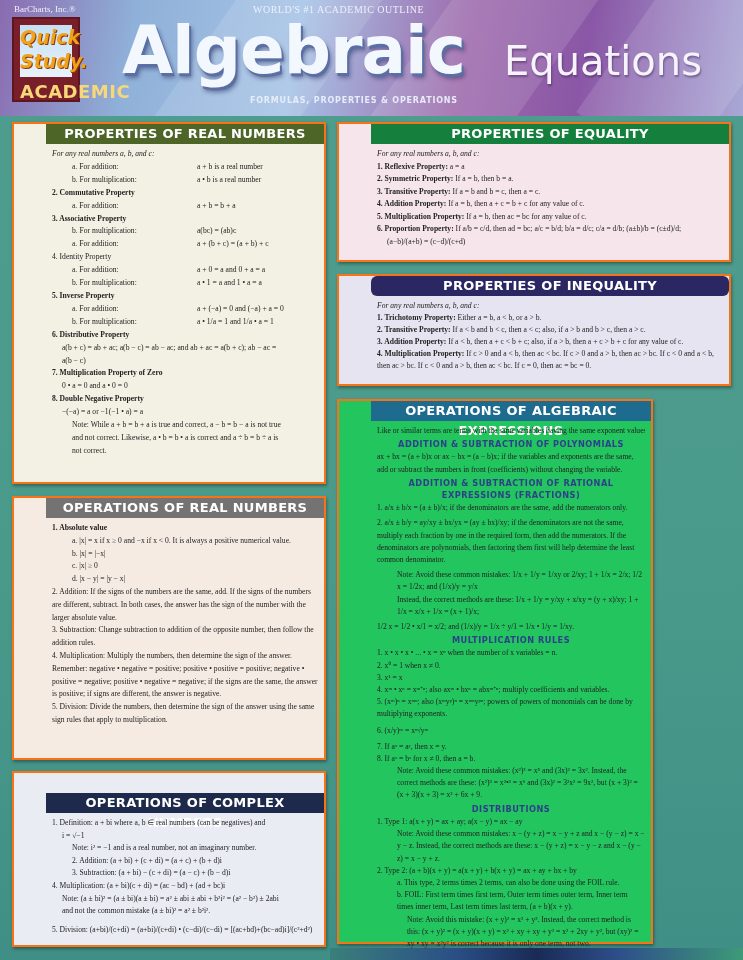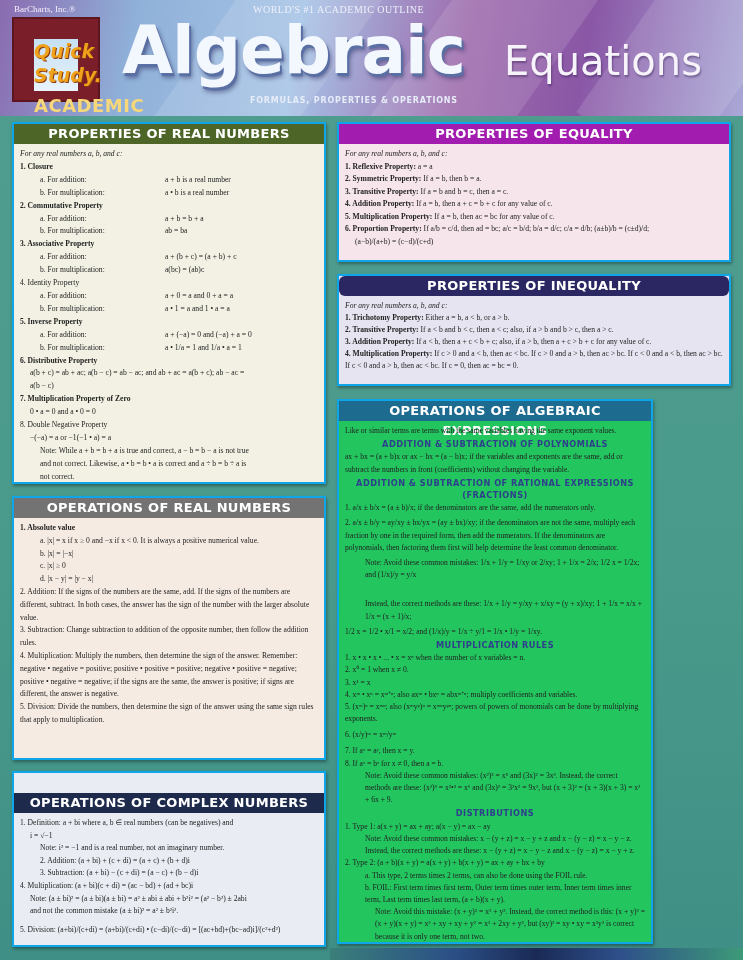--- a/index.html
+++ b/index.html
@@ -18,22 +18,22 @@
   }
   .header .streak {
     position: absolute; width: 120px; height: 260px; background: rgba(255,255,255,0.12);
     transform: rotate(35deg);
   }
   .publisher {
     position: absolute; left: 14px; top: 4px; font-size: 9px; color: #f4eefa;
     font-family: "Liberation Serif", serif;
   }
   .logo {
-    position: absolute; left: 12px; top: 17px; width: 88px; height: 85px;
-    background: #7a1f2a; border: 2px solid #5d1520; padding: 20px;
+    position: absolute; left: 12px; top: 17px; width: 68px; height: 85px;
+    background: #7a1f2a; border: 2px solid #5d1520; padding: 6px;
   }
   .logo .top {
     background: linear-gradient(180deg,#c5e0f4,#e8f2fb);
     height: 52px; text-align: center;
     font-family: "DejaVu Sans", sans-serif; font-weight: bold; font-style: italic;
     color: #f0a21a; font-size: 19px; line-height: 24px;
     text-shadow: 1px 1px 0 #8a3a10;
   }
   .logo .bottom {
     margin-top: 4px; text-align: center; color: #f6d77a;
@@ -52,44 +52,44 @@
     position: absolute; left: 504px; top: 38px;
     font-family: "DejaVu Sans", sans-serif; font-size: 40px; color: #f7f3fb;
     text-shadow: 1px 2px 2px rgba(40,20,70,0.4);
   }
   .subtitle {
     position: absolute; left: 250px; top: 96px;
     font-family: "DejaVu Sans", sans-serif; font-size: 8px; color: #e6ecf8; letter-spacing: 0.8px; font-weight: bold;
   }
   
   .panel {
-    position: absolute; border: 2px solid #0ea5e9;
+    position: absolute; border: 2px solid #f97316;
     box-shadow: 1px 2px 3px rgba(0,0,0,0.35);
-    font-size: 7.6px; line-height: 12.9px;
+    font-size: 7.6px; line-height: 12.9px; padding-left: 32px;
   }
   .panel .ptitle {
     font-family: "DejaVu Sans", sans-serif; font-weight: bold; color: #fff;
     text-align: center; font-size: 13px; height: 20px; line-height: 20px; letter-spacing: 0.3px;
   }
   .panel .pbody { padding: 4px 6px 4px 6px; }
   .line { white-space: nowrap; overflow: hidden; }
   .wrap { white-space: normal; }
   .ind1 { padding-left: 10px; }
   .ind2 { padding-left: 20px; }
   .ind3 { padding-left: 30px; }
   .lab { display: inline-block; width: 125px; }
   b { font-weight: bold; }
   .subhead {
     font-family: "DejaVu Sans", sans-serif; font-weight: bold; color: #2e3f8c;
     text-align: center; font-size: 8.2px; letter-spacing: 0.5px; margin: 1px 0;
   }
   #p-real { left: 12px; top: 122px; width: 314px; height: 362px; background: #f2f1e4; }
   #p-real .ptitle { background: #4d6628; }
   #p-equal { left: 337px; top: 122px; width: 394px; height: 140px; background: #f6e6ec; }
-  #p-equal .ptitle { background: #a21caf; }
+  #p-equal .ptitle { background: #15803d; }
   #p-ineq { left: 337px; top: 274px; width: 394px; height: 112px; background: #e6e4f0; }
   #p-ineq .ptitle { background: #2a2763; border-radius: 6px; }
   #p-alg { left: 337px; top: 399px; width: 316px; height: 545px; background: #22c55e; }
   #p-alg .ptitle { background: #1d6b8f; }
   #p-ops { left: 12px; top: 496px; width: 314px; height: 264px; background: #f6ebe3; }
   #p-ops .ptitle { background: #737373; }
   #p-cplx { left: 12px; top: 771px; width: 314px; height: 176px; background: #e9ecf3; }
   #p-cplx .ptitle { background: #1e2a4c; margin-top: 20px; }
   .bottom-strip {
     position: absolute; left: 330px; top: 948px; width: 413px; height: 12px;
@@ -114,41 +114,39 @@
   <div class="tagline-top">WORLD'S #1 ACADEMIC OUTLINE</div>
   <div class="title-main">Algebraic</div>
   <div class="title-sub">Equations</div>
   <div class="subtitle">FORMULAS, PROPERTIES &amp; OPERATIONS</div>
 </div>
 
 <div class="panel" id="p-real">
   <div class="ptitle">PROPERTIES OF REAL NUMBERS</div>
   <div class="pbody">
     <div class="line" style="font-style:italic">For any real numbers a, b, and c:</div>
-    <div class="line" style="font-weight:bold">1.  Closure</div>
     <div class="line ind2"><span class="lab">a. For addition:</span><span>a + b is a real number</span></div>
     <div class="line ind2"><span class="lab">b. For multiplication:</span><span>a • b is a real number</span></div>
     <div class="line" style="font-weight:bold">2.  Commutative Property</div>
     <div class="line ind2"><span class="lab">a. For addition:</span><span>a + b = b + a</span></div>
-    <div class="line ind2"><span class="lab">b. For multiplication:</span><span>ab = ba</span></div>
     <div class="line" style="font-weight:bold">3.  Associative Property</div>
+    <div class="line ind2"><span class="lab">b. For multiplication:</span><span>a(bc) = (ab)c</span></div>
     <div class="line ind2"><span class="lab">a. For addition:</span><span>a + (b + c) = (a + b) + c</span></div>
-    <div class="line ind2"><span class="lab">b. For multiplication:</span><span>a(bc) = (ab)c</span></div>
     <div class="line" style="font-weight:normal">4.  Identity Property</div>
     <div class="line ind2"><span class="lab">a. For addition:</span><span>a + 0 = a and 0 + a = a</span></div>
     <div class="line ind2"><span class="lab">b. For multiplication:</span><span>a • 1 = a and 1 • a = a</span></div>
     <div class="line" style="font-weight:bold">5.  Inverse Property</div>
     <div class="line ind2"><span class="lab">a. For addition:</span><span>a + (−a) = 0 and (−a) + a = 0</span></div>
     <div class="line ind2"><span class="lab">b. For multiplication:</span><span>a • 1/a = 1 and 1/a • a = 1</span></div>
     <div class="line" style="font-weight:bold">6.  Distributive Property</div>
     <div class="line ind1">a(b + c) = ab + ac; a(b − c) = ab − ac; and ab + ac = a(b + c); ab − ac =</div>
     <div class="line ind1">a(b − c)</div>
     <div class="line" style="font-weight:bold">7.  Multiplication Property of Zero</div>
     <div class="line ind1">0 • a = 0 and a • 0 = 0</div>
-    <div class="line" style="font-weight:normal">8.  Double Negative Property</div>
+    <div class="line" style="font-weight:bold">8.  Double Negative Property</div>
     <div class="line ind1">−(−a) = a or −1(−1 • a) = a</div>
     <div class="line ind2">Note: While a + b = b + a is true and correct, a − b = b − a is not true</div>
     <div class="line ind2">and not correct. Likewise, a • b = b • a is correct and a ÷ b = b ÷ a is</div>
     <div class="line ind2">not correct.</div>
   </div>
 </div>
 
 <div class="panel" id="p-equal">
   <div class="ptitle">PROPERTIES OF EQUALITY</div>
   <div class="pbody" style="line-height:12.5px;">
@@ -177,21 +175,21 @@
 <div class="panel" id="p-alg">
   <div class="ptitle">OPERATIONS OF ALGEBRAIC EXPRESSIONS</div>
   <div class="pbody" style="line-height:12.2px;">
     <div class="line">Like or similar terms are terms with the same variables having the same exponent values.</div>
     <div class="subhead">ADDITION &amp; SUBTRACTION OF POLYNOMIALS</div>
     <div class="wrap">ax + bx = (a + b)x or ax − bx = (a − b)x; if the variables and exponents are the same, add or subtract the numbers in front (coefficients) without changing the variable.</div>
     <div class="subhead">ADDITION &amp; SUBTRACTION OF RATIONAL EXPRESSIONS (FRACTIONS)</div>
     <div class="wrap" style="margin-bottom:3px">1.  a/x ± b/x = (a ± b)/x; if the denominators are the same, add the numerators only.</div>
     <div class="wrap">2.  a/x ± b/y = ay/xy ± bx/yx = (ay ± bx)/xy; if the denominators are not the same, multiply each fraction by one in the required form, then add the numerators. If the denominators are polynomials, then factoring them first will help determine the least common denominator.</div>
     <div class="wrap ind2" style="margin-top:3px">Note: Avoid these common mistakes: 1/x + 1/y = 1/xy or 2/xy; 1 + 1/x = 2/x; 1/2 x = 1/2x; and (1/x)/y = y/x</div>
-    <div class="wrap ind2" style="margin-top:17px">Instead, the correct methods are these: 1/x + 1/y = y/xy + x/xy = (y + x)/xy; 1 + 1/x = x/x + 1/x = (x + 1)/x;</div>
+    <div class="wrap ind2" style="margin-top:0">Instead, the correct methods are these: 1/x + 1/y = y/xy + x/xy = (y + x)/xy; 1 + 1/x = x/x + 1/x = (x + 1)/x;</div>
     <div class="wrap" style="margin-top:3px">1/2 x = 1/2 • x/1 = x/2; and (1/x)/y = 1/x ÷ y/1 = 1/x • 1/y = 1/xy.</div>
     <div class="subhead">MULTIPLICATION RULES</div>
     <div class="line">1.  x • x • x • ... • x = xⁿ when the number of x variables = n.</div>
     <div class="line">2.  x⁰ = 1 when x ≠ 0.</div>
     <div class="line">3.  x¹ = x</div>
     <div class="line">4.  xᵐ • xⁿ = xᵐ⁺ⁿ; also axᵐ • bxⁿ = abxᵐ⁺ⁿ; multiply coefficients and variables.</div>
     <div class="wrap">5.  (xᵐ)ⁿ = xᵐⁿ; also (xᵐyᵖ)ⁿ = xᵐⁿyᵖⁿ; powers of powers of monomials can be done by multiplying exponents.</div>
     <div class="line" style="line-height:20px">6.  (x/y)ᵐ = xᵐ/yᵐ</div>
     <div class="line">7.  If aˣ = aʸ, then x = y.</div>
     <div class="line">8.  If aˣ = bˣ for x ≠ 0, then a = b.</div>

